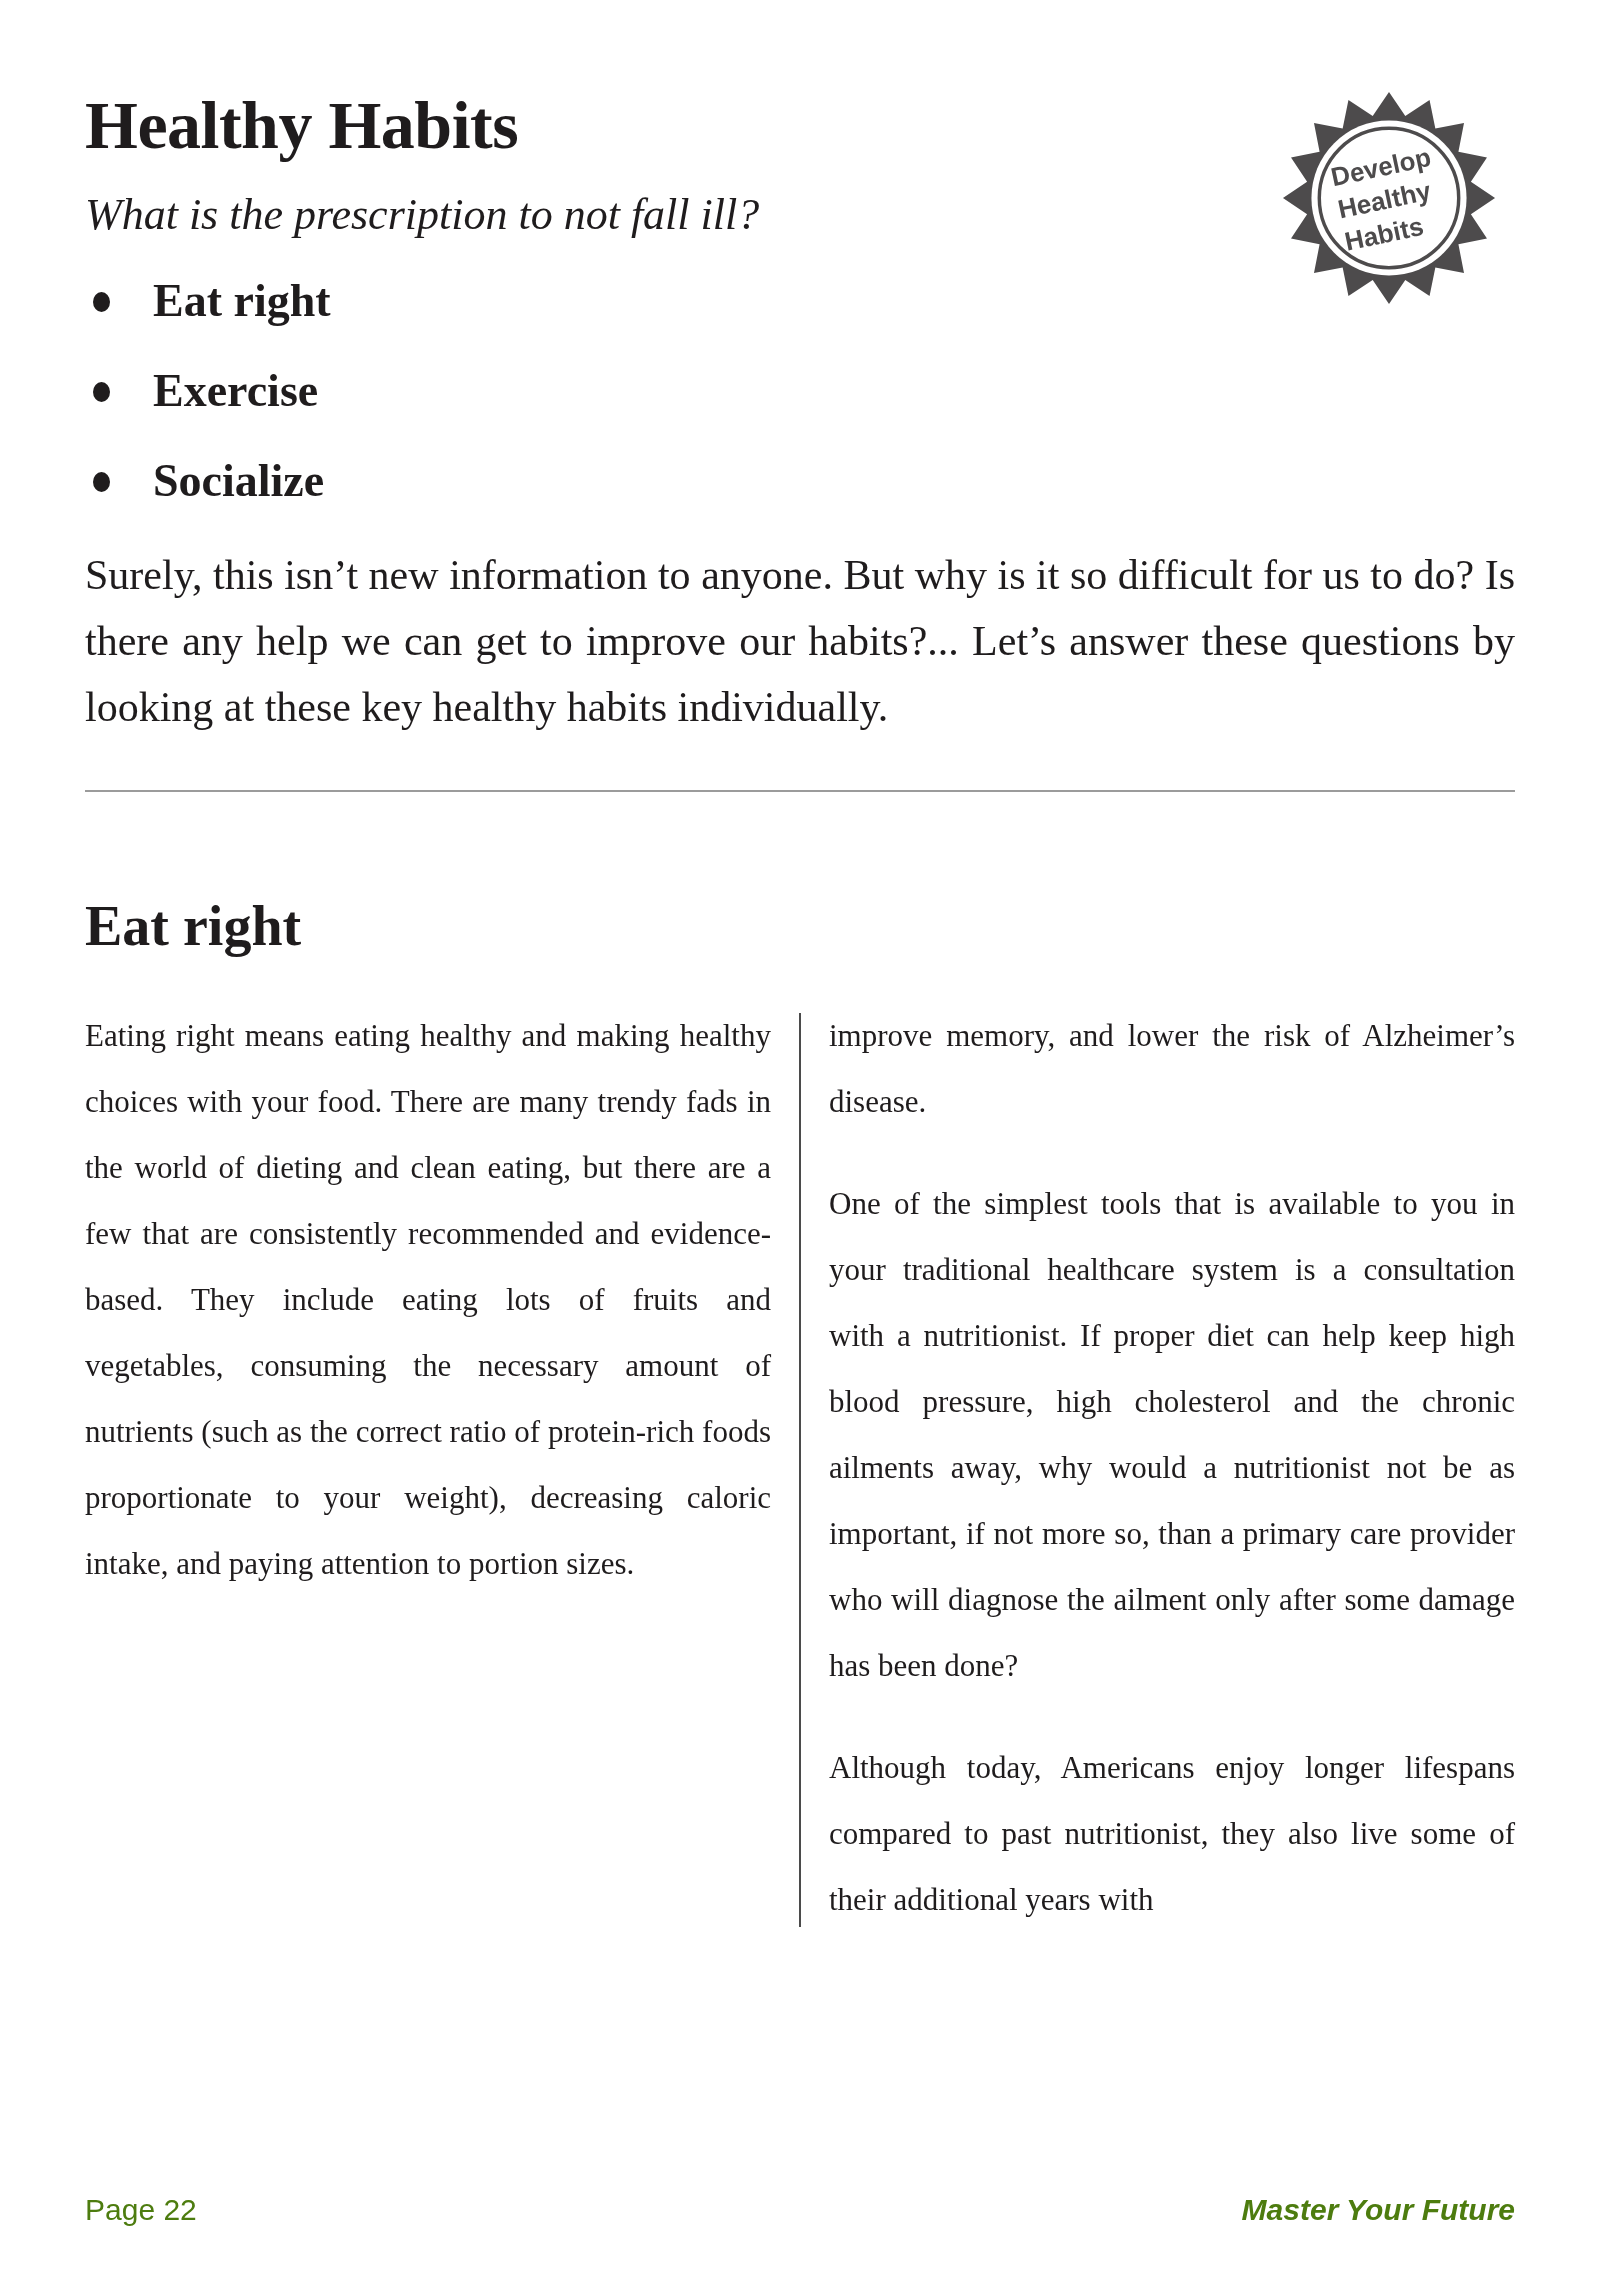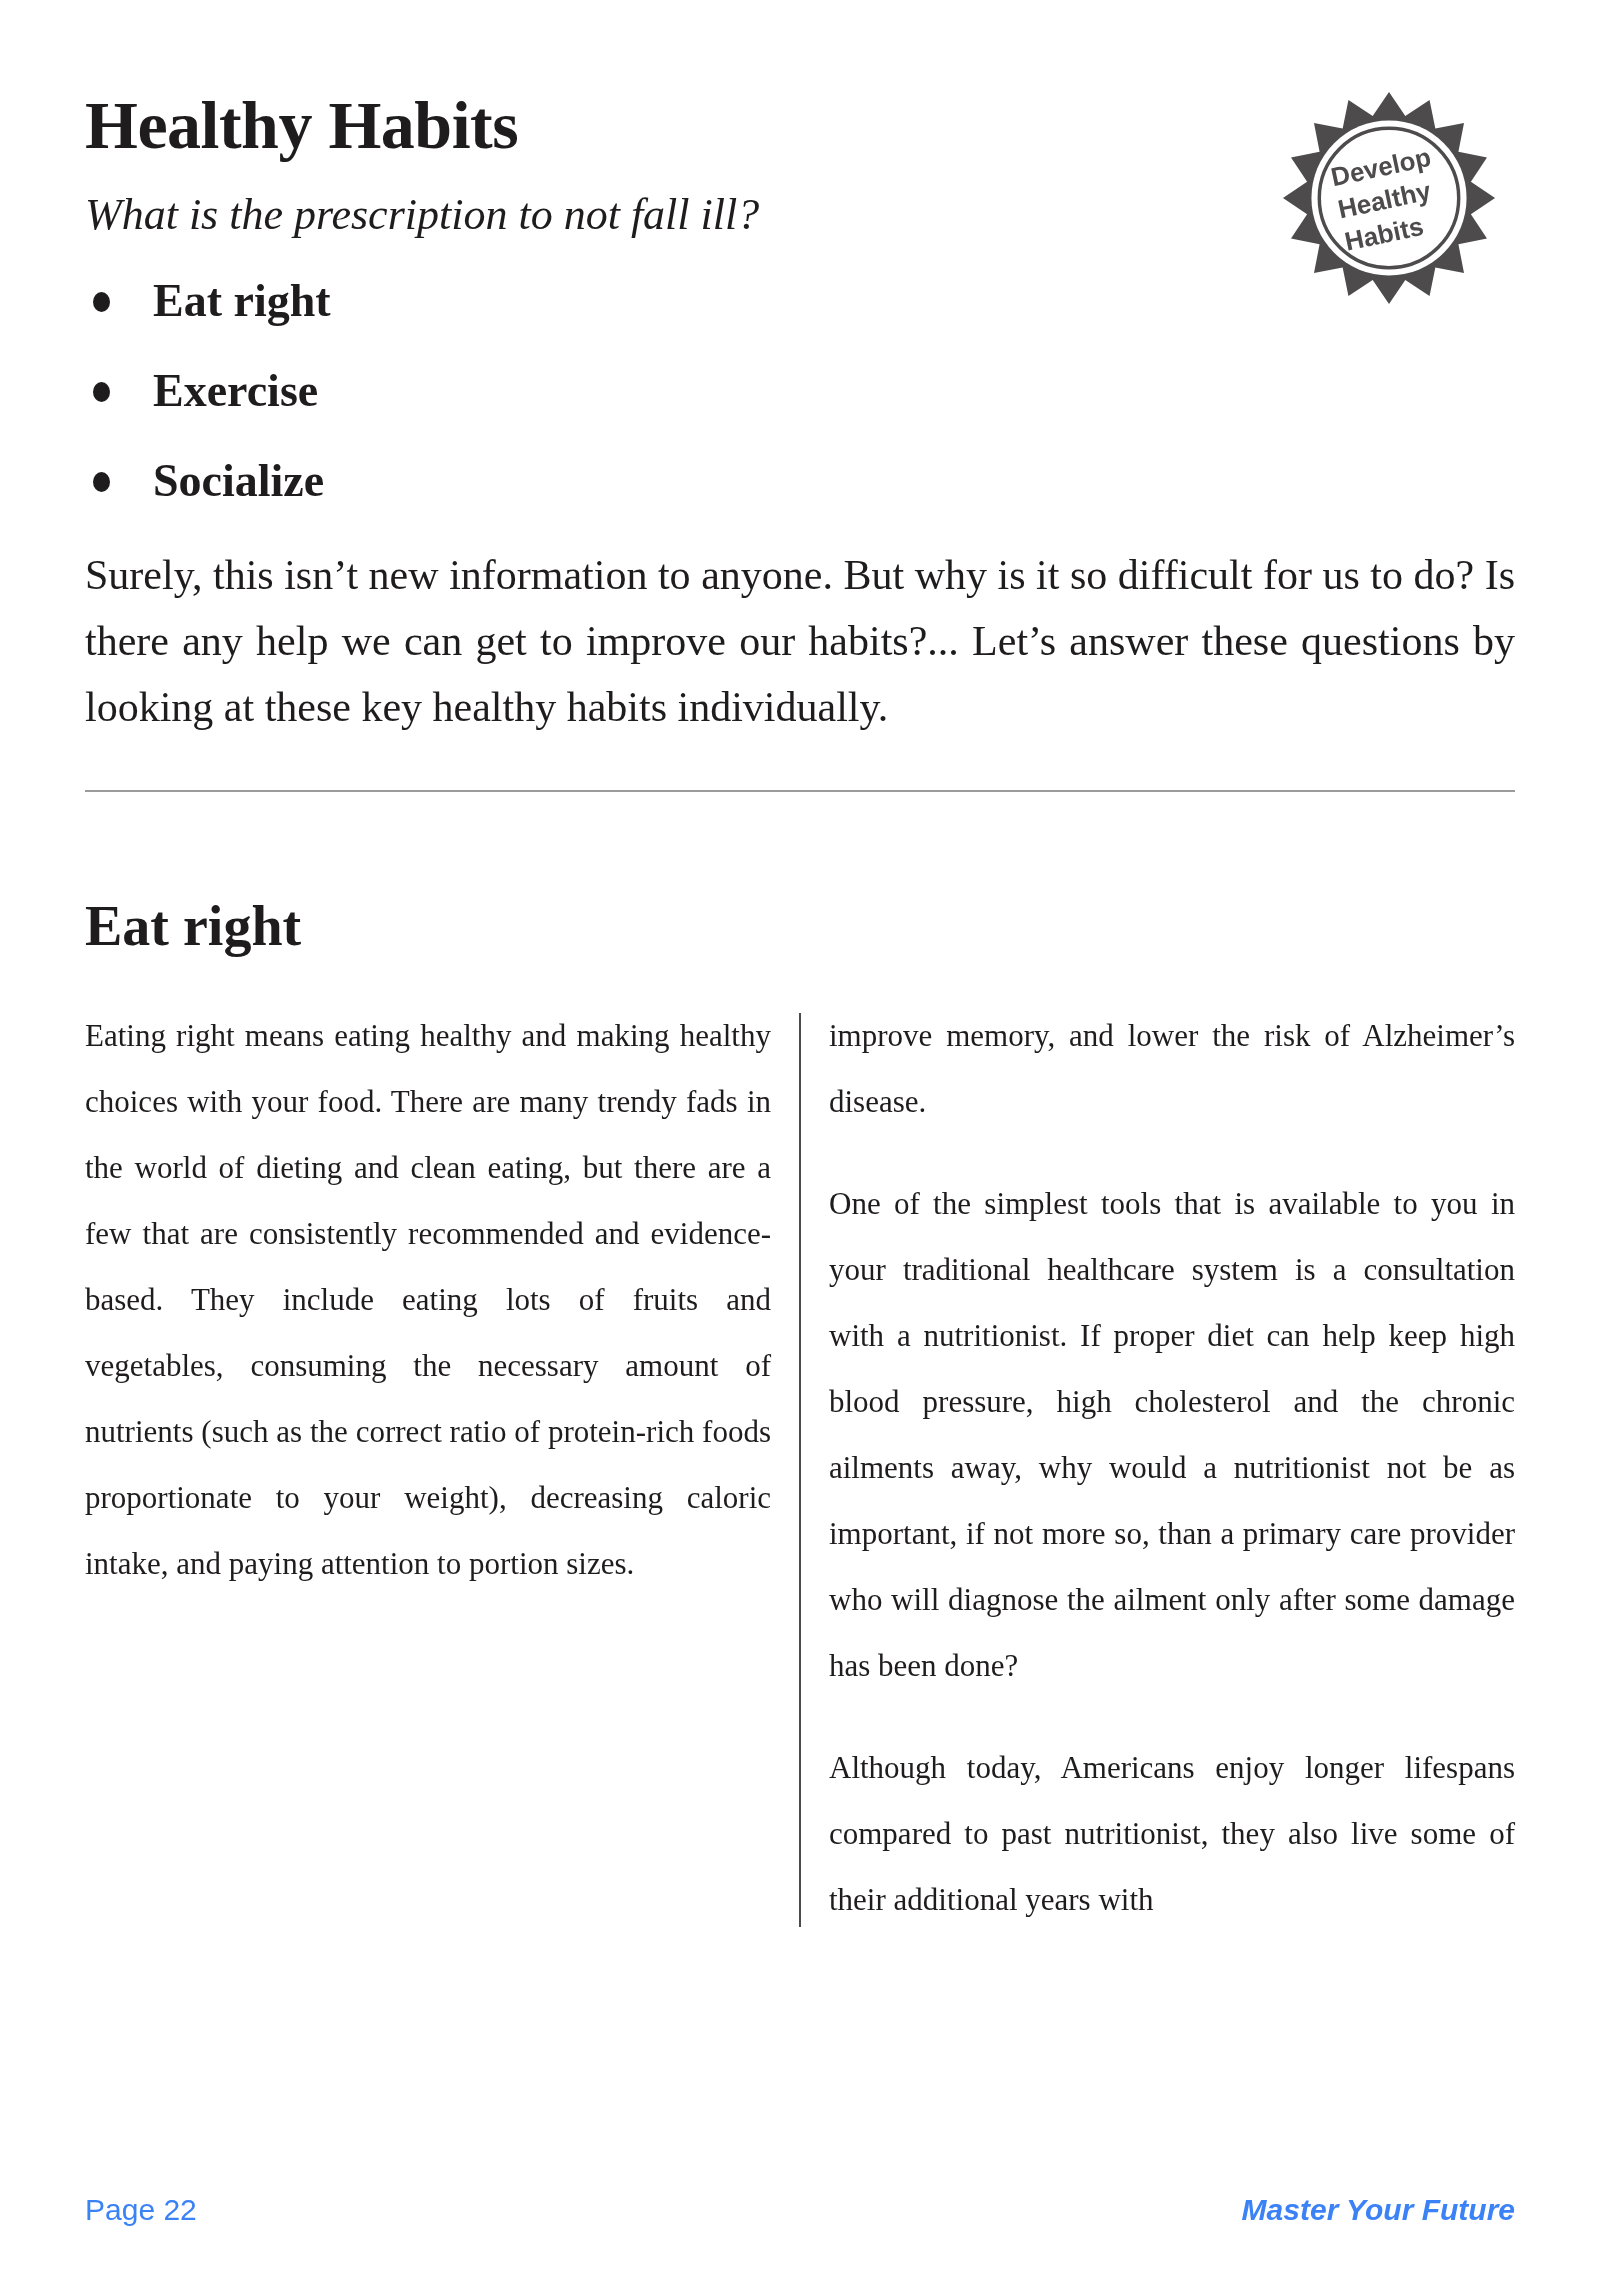--- a/index.html
+++ b/index.html
@@ -128,21 +128,21 @@
     margin-bottom:6px;
   }
   
   footer{
     margin-top:auto;
     display:flex;
     justify-content:space-between;
     align-items:baseline;
     font-family:"Liberation Sans","DejaVu Sans",sans-serif;
     font-size:30px;
-    color:#3b82f6;
+    color:#4d7c0f;
   }
   .book-title{
     font-style:italic;
     font-weight:600;
   }
 </style>
 </head>
 <body>
 
 <div class="page">

